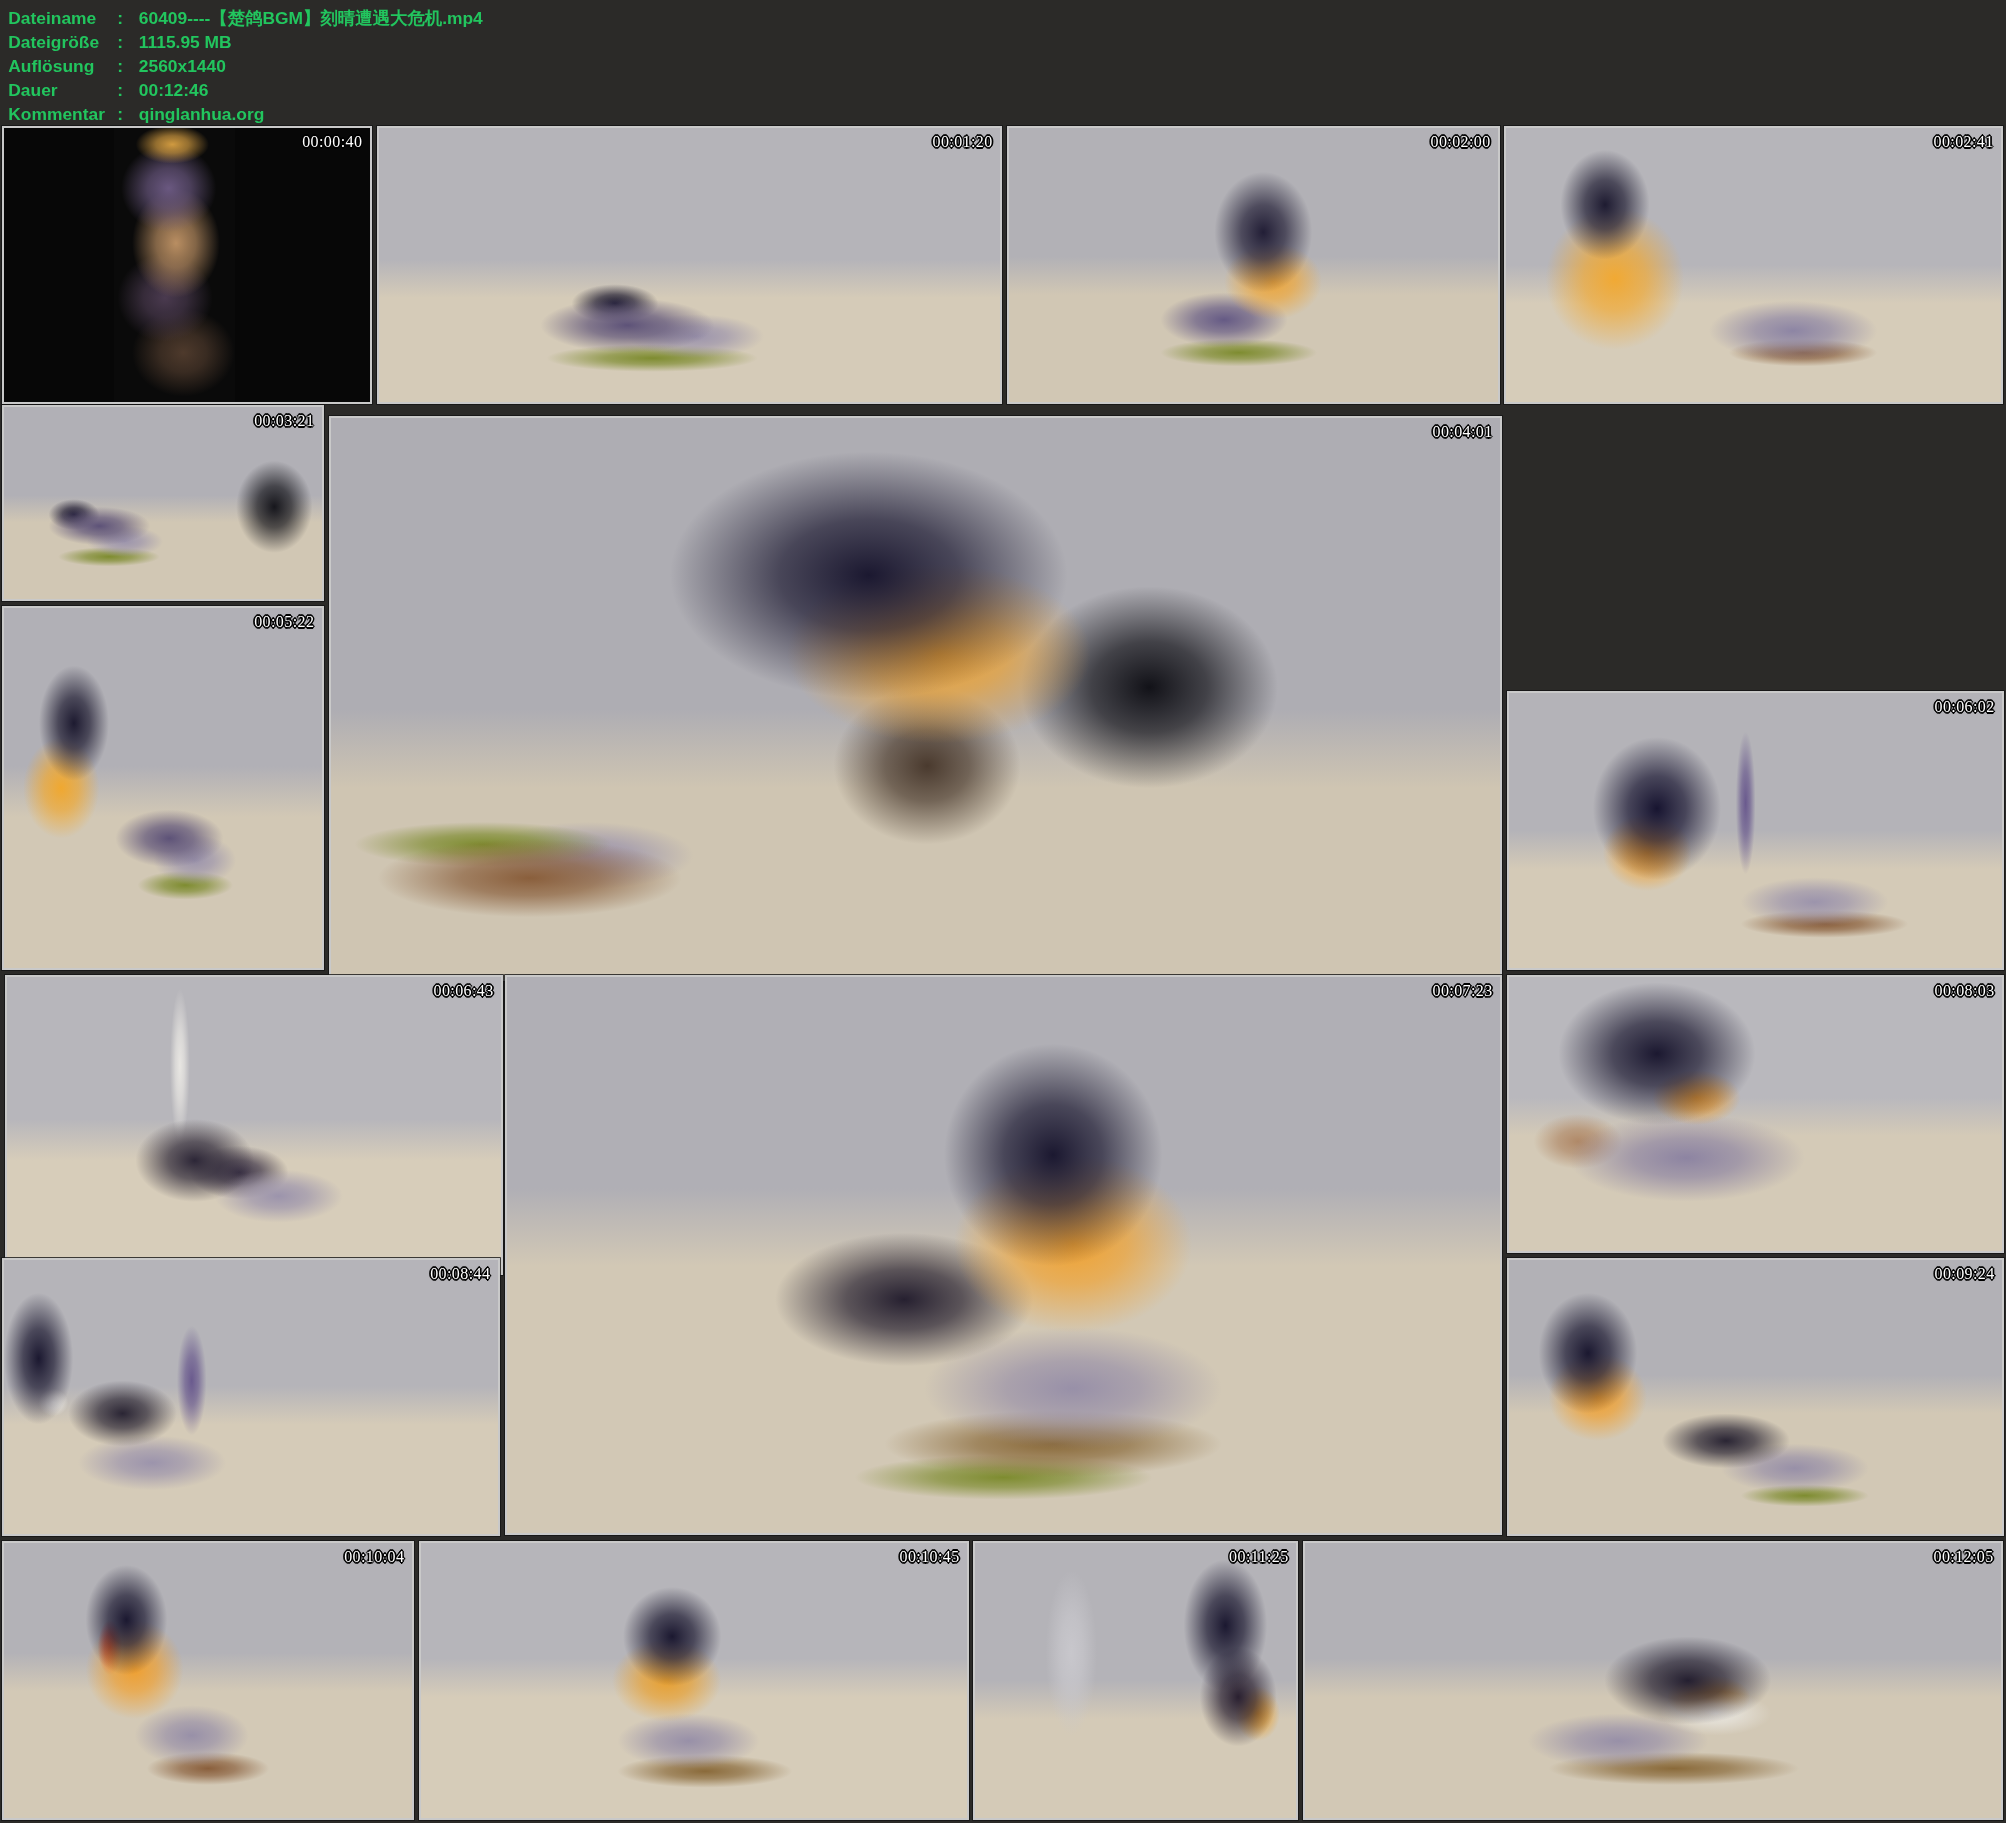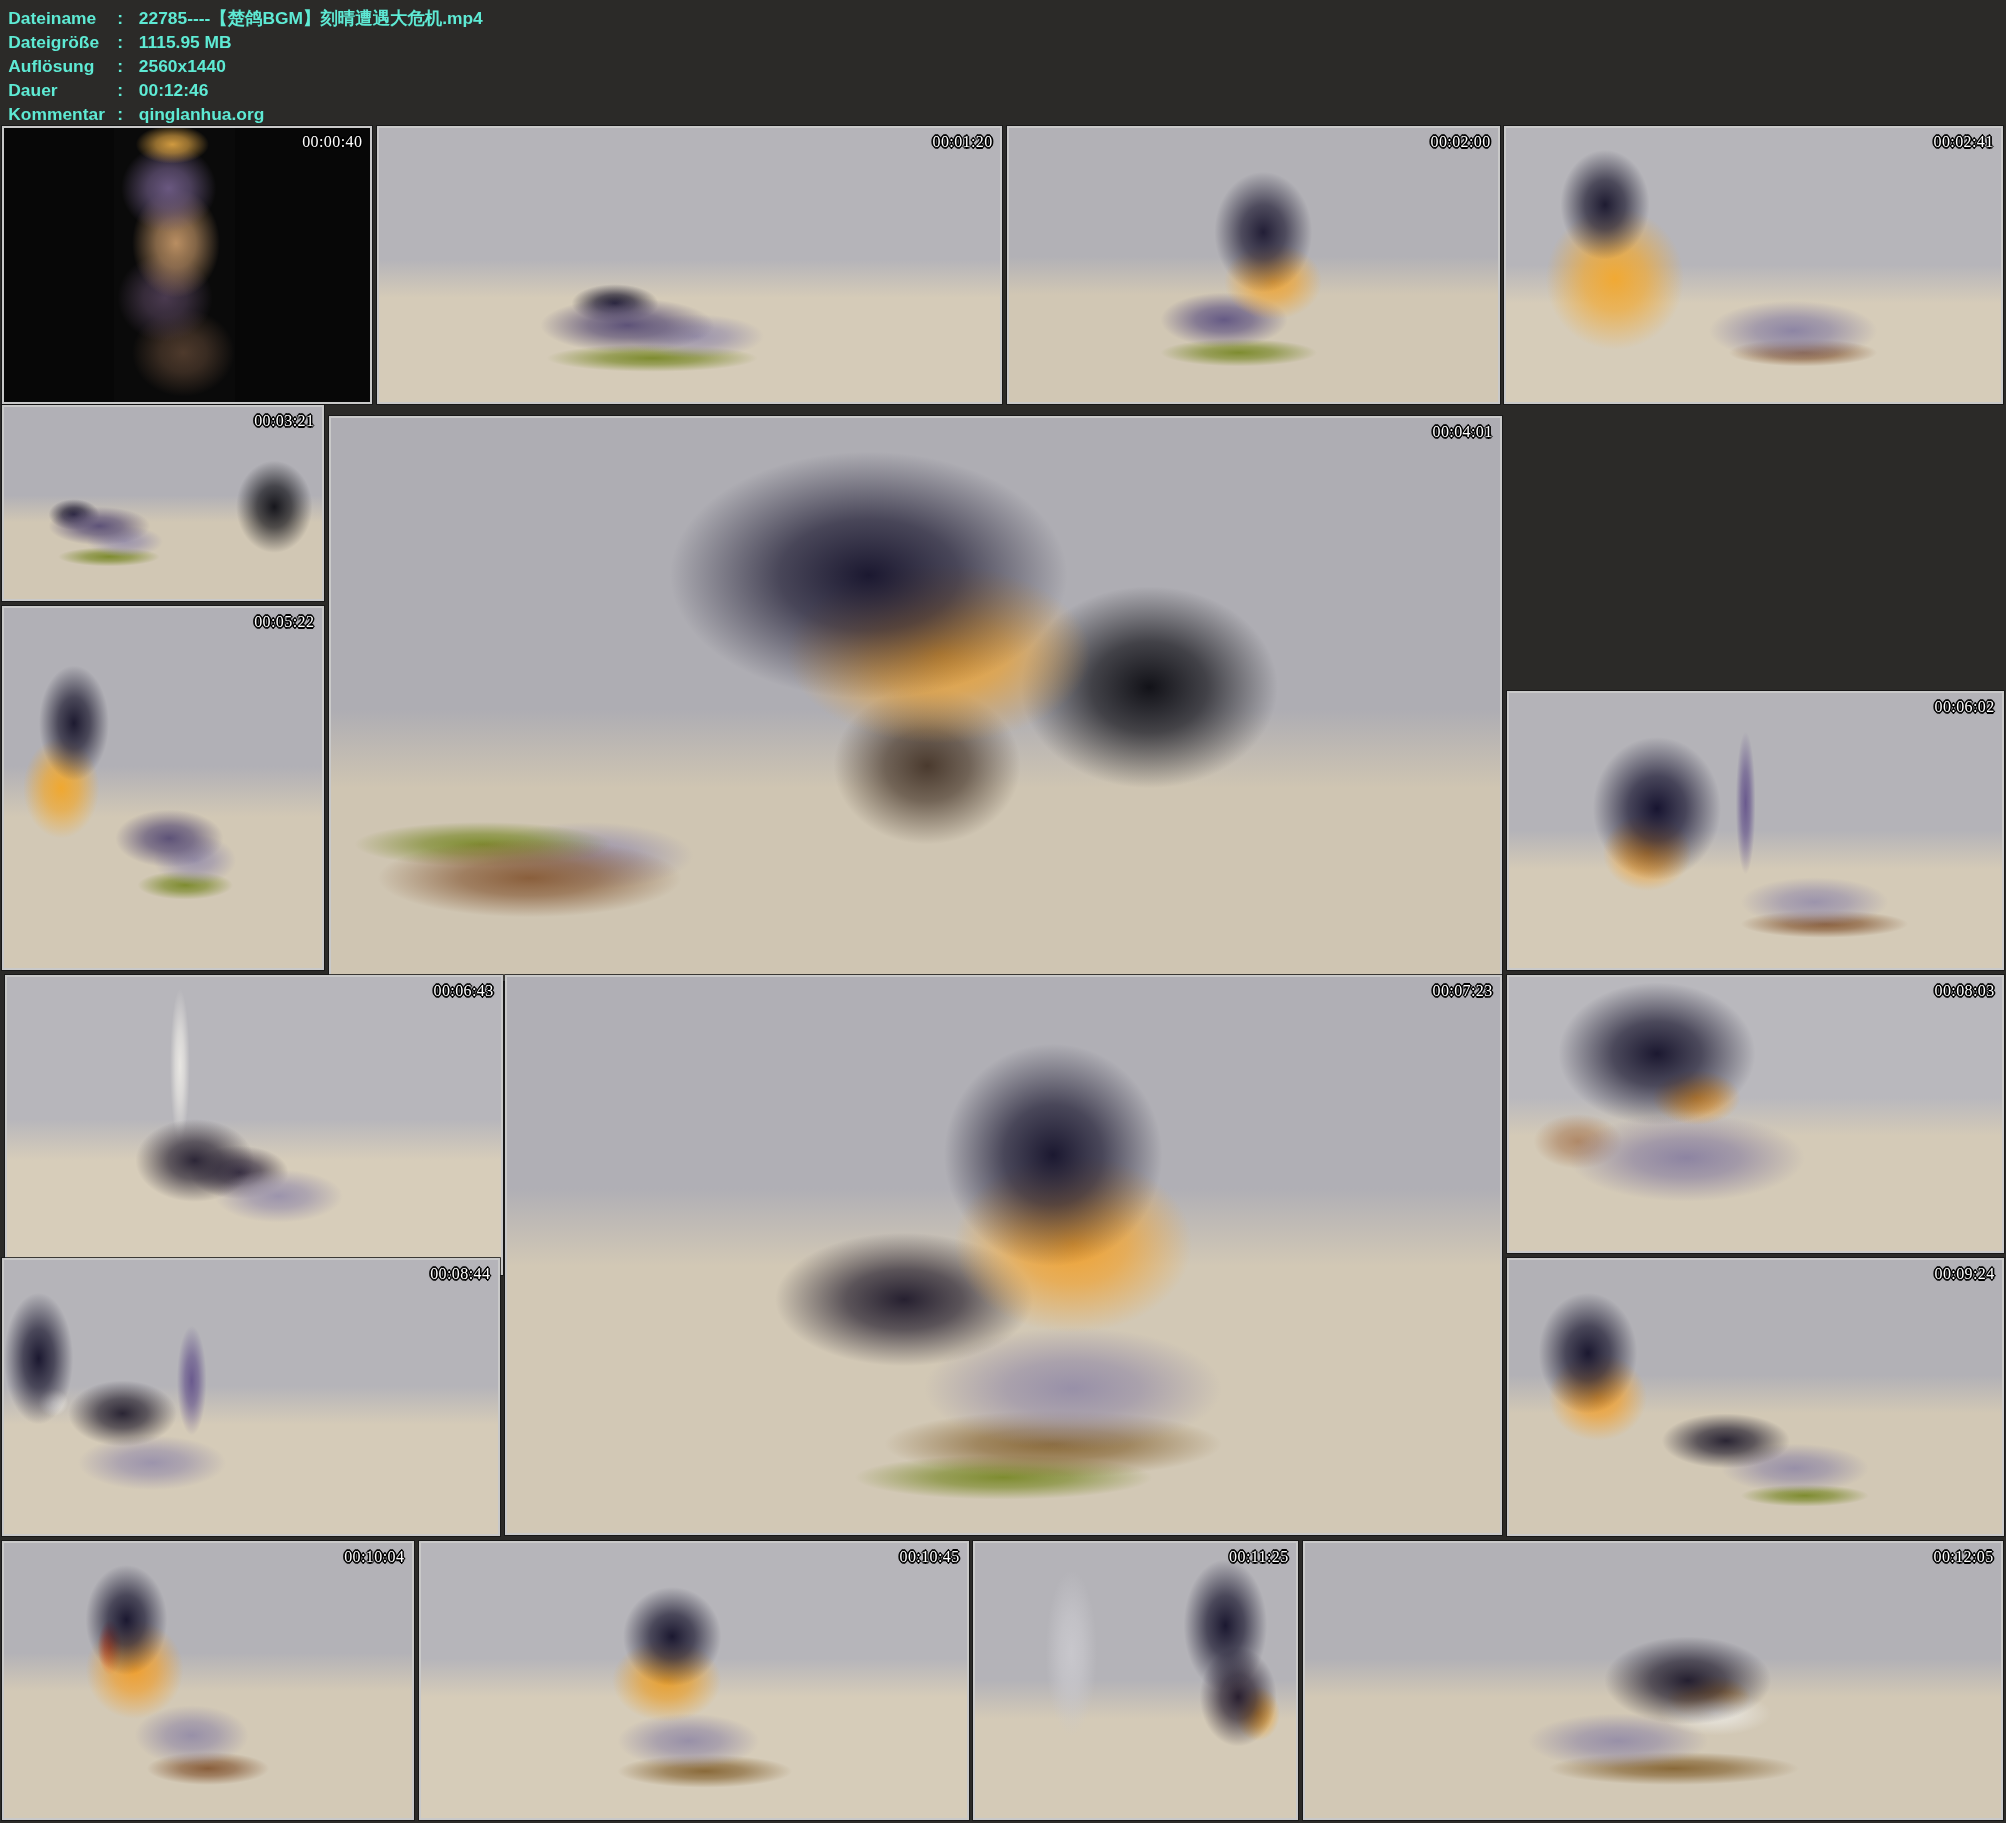--- a/index.html
+++ b/index.html
@@ -38,25 +38,25 @@
     text-shadow:
       -0.8px -0.8px 0 #000, 0.8px -0.8px 0 #000,
       -0.8px  0.8px 0 #000, 0.8px  0.8px 0 #000,
       -1.7px  0   0 #000, 1.7px  0   0 #000,
        0   -1.7px 0 #000, 0    1.7px 0 #000;
   }
 </style>
 </head>
 <body style="background: rgb(43, 42, 40);">
 
-<div class="meta" style="color: #5eead4;">
+<div class="meta" style="color: #22c55e;">
     <div class="meta-row">
       <span class="meta-label">Dateiname</span>
       <span class="meta-colon">:</span>
-      <span class="meta-value">22785----【楚鸽BGM】刻晴遭遇大危机.mp4</span>
+      <span class="meta-value">60409----【楚鸽BGM】刻晴遭遇大危机.mp4</span>
     </div>
     <div class="meta-row">
       <span class="meta-label">Dateigröße</span>
       <span class="meta-colon">:</span>
       <span class="meta-value">1115.95 MB</span>
     </div>
     <div class="meta-row">
       <span class="meta-label">Auflösung</span>
       <span class="meta-colon">:</span>
       <span class="meta-value">2560x1440</span>

